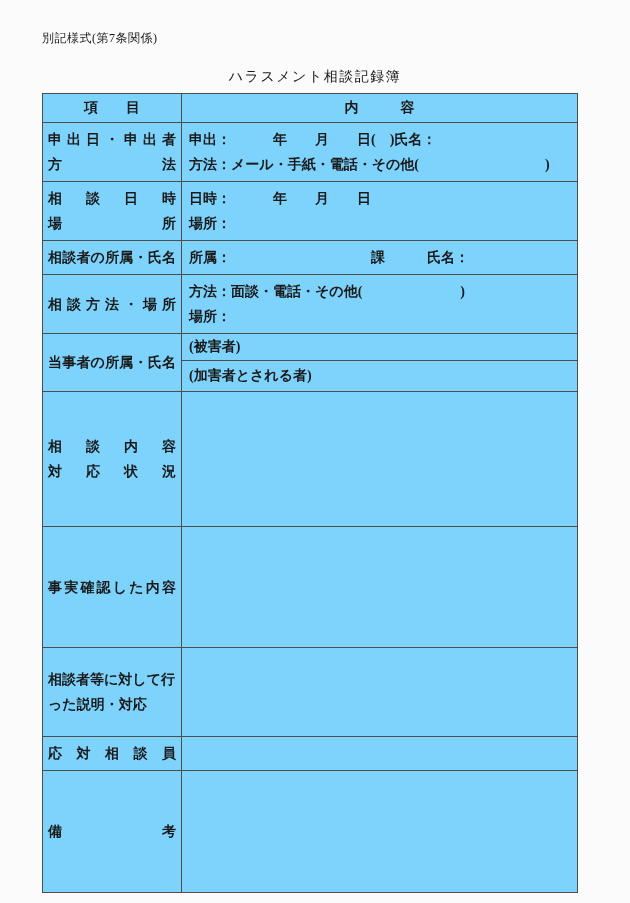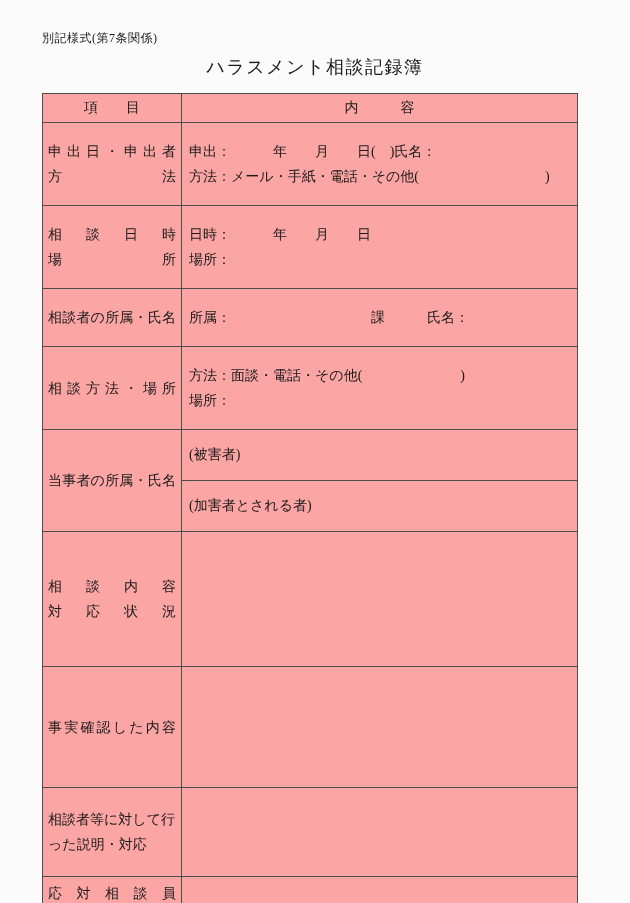--- a/index.html
+++ b/index.html
@@ -13,46 +13,47 @@
   }
   .form-note {
     position: absolute;
     top: 30px;
     left: 42px;
     font-size: 12px;
     letter-spacing: 0.5px;
   }
   .doc-title {
     position: absolute;
-    top: 55px;
+    top: 68px;
     left: 0;
     width: 630px;
     text-align: center;
-    font-size: 18px;
+    font-size: 14px;
     letter-spacing: 1.5px;
   }
   table.record {
     position: absolute;
     top: 93px;
     left: 42px;
     width: 535px;
     border-collapse: collapse;
     table-layout: fixed;
   }
   col.c-item { width: 139px; }
   col.c-content { width: 396px; }
   td {
     border: 1px solid #4d4d4d;
     vertical-align: middle;
     overflow: hidden;
-    background: #fca5a5;
+    background: #7dd3fc;
+    font-weight: bold;
   }
   td.hd { text-align: center; }
   td.lbl { padding: 0 5px; }
-  td.cnt { padding: 16px 7px; }
+  td.cnt { padding: 4px 7px; }
   .jl {            
     display: flex;
     justify-content: space-between;
     line-height: 25px;
   }
   .cline { line-height: 25px; white-space: pre; }
   .plain { line-height: 25px; }
 </style>
 </head>
 <body>

